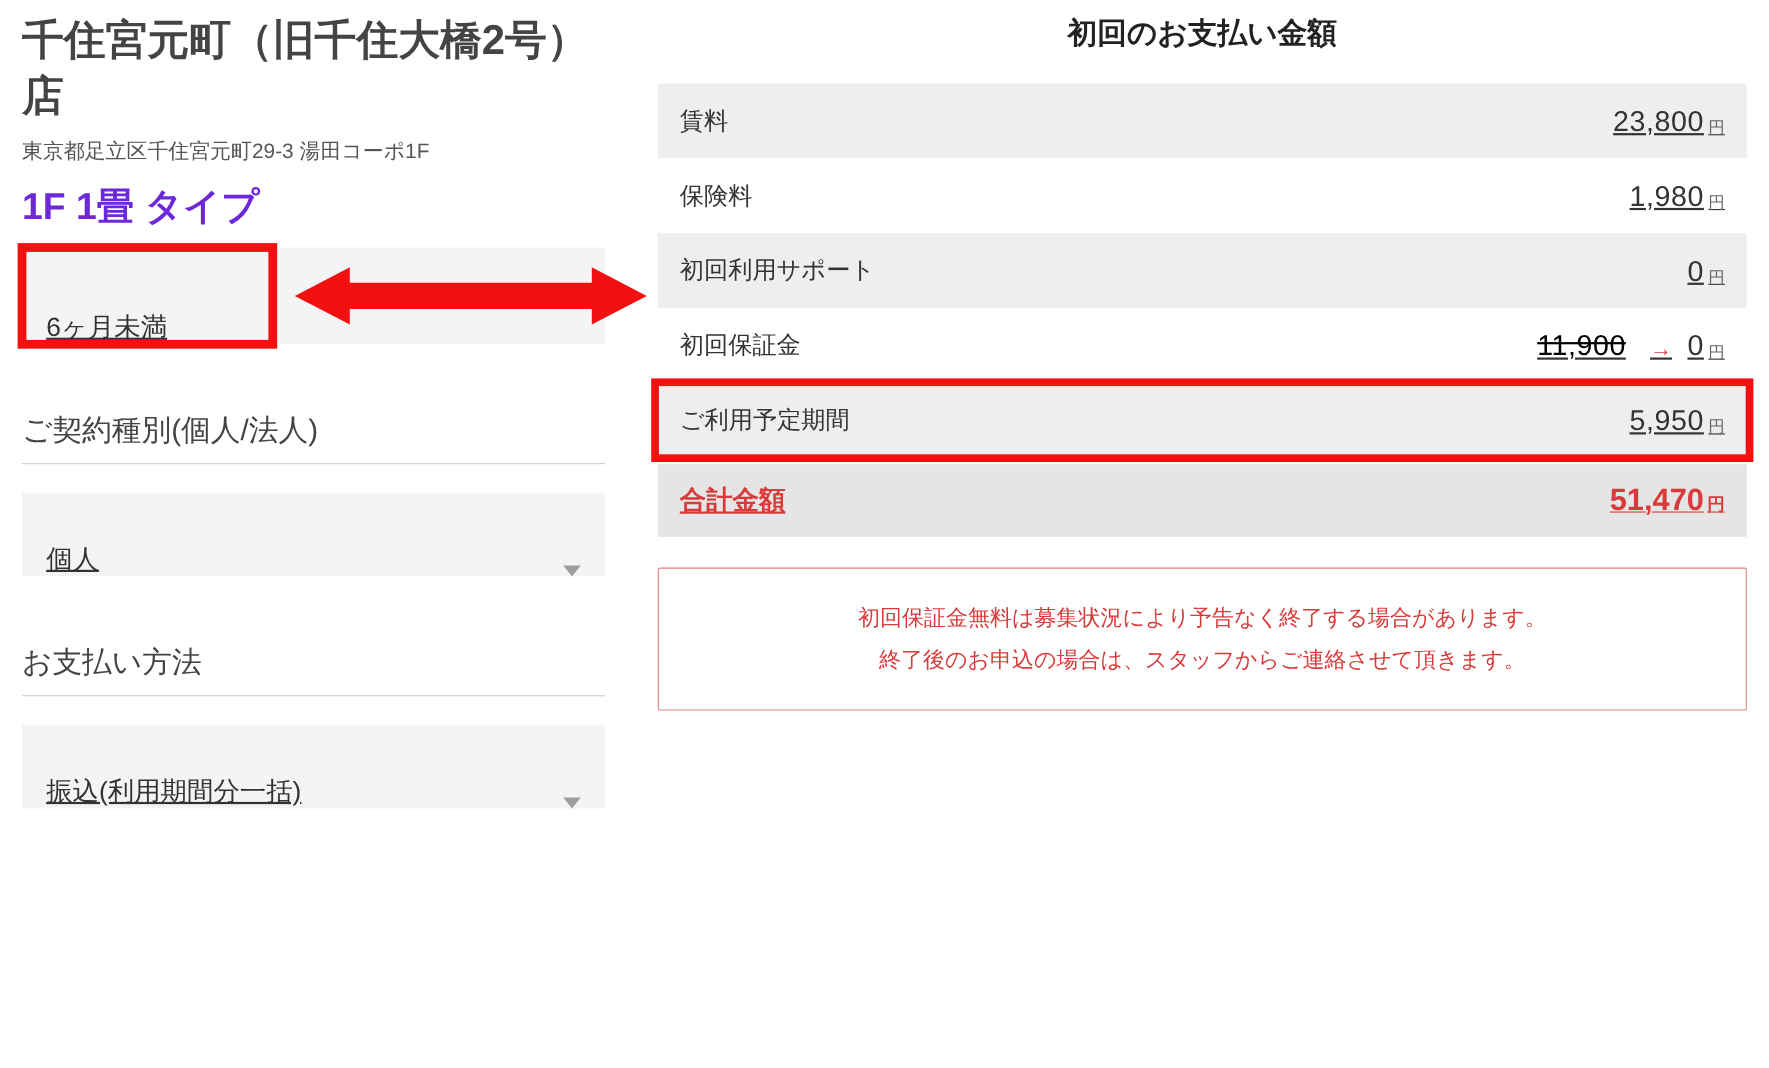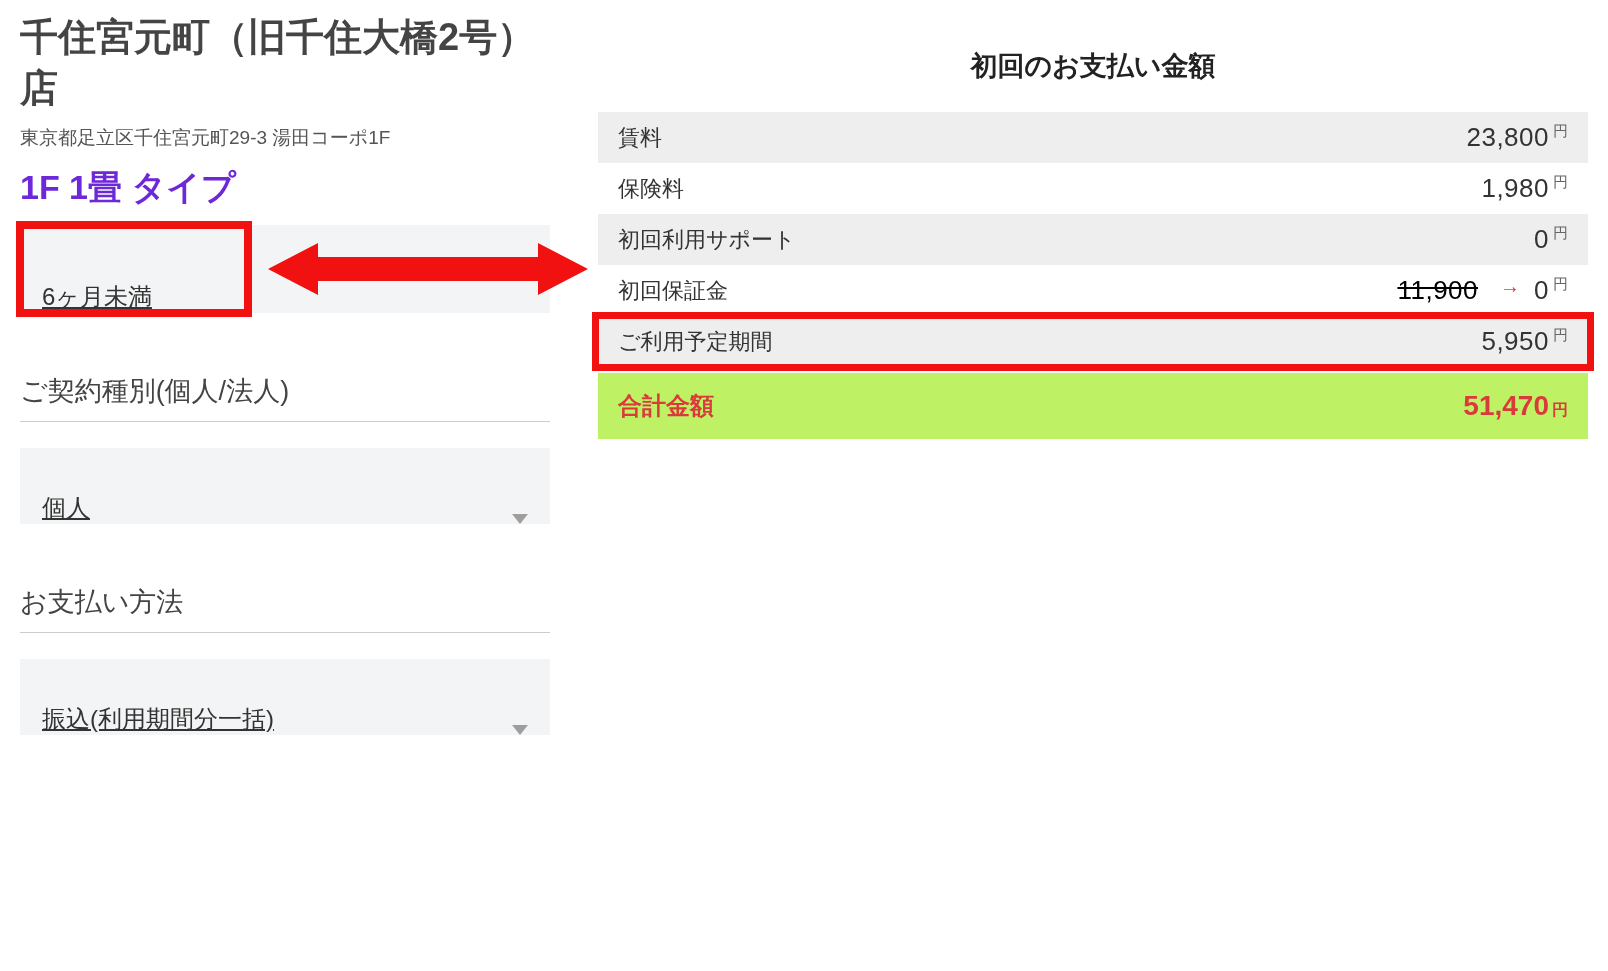--- a/index.html
+++ b/index.html
@@ -102,53 +102,54 @@
     }
     .red-arrow svg { width: 100%; height: 100%; display:block; }
 
     
     .right h2 {
       text-align: center;
       font-size: 27px;
       font-weight: 700;
       color: #222;
       margin-bottom: 28px;
-      margin-top: 36px;
     }
     .fee-table .row {
       display: flex;
       align-items: center;
       justify-content: space-between;
-      height: 51px;
+      height: 68px;
       padding: 0 20px 0 20px;
       font-size: 22px;
       color: #333;
     }
     .fee-table .row:nth-child(odd){ background:#eeeeef; }
     .fee-table .row:nth-child(even){ background:#fff; }
     .fee-table .val {
       display: flex;
-      align-items: flex-start;
+      align-items: flex-end;
       gap: 4px;
+      text-decoration: underline;
     }
     .fee-table .num { font-size: 26px; letter-spacing: 0.5px; }
     .fee-table .yen { font-size: 15px; color:#666; }
     .fee-table .strike { text-decoration: line-through; color:#000000; margin-right: 18px; }
     .fee-table .arrow-small { color:#d93a3a; font-size:20px; margin-right: 10px; }
     .row5wrap { position: relative; }
     .row5wrap .hl-frame.row5 { left: -6px; right: -6px; top: -4px; bottom: -4px; border-width: 7px; }
 
     .total-row {
-      background: #bef264;
+      background: #e5e5e5;
       display:flex; align-items:center; justify-content:space-between;
       height: 66px;
       padding: 0 20px;
       color: #d93a3a;
       font-weight: 700;
       margin-top: 6px;
+      text-decoration: underline;
     }
     .total-row .label { font-size: 24px; }
     .total-row .num { font-size: 28px; }
     .total-row .yen { font-size: 16px; color:#d93a3a; margin-left:3px;}
 
     .notice {
       border: 1px solid #e28282;
       background:#fff;
       color:#d93a3a;
       text-align:center;
@@ -253,15 +254,19 @@
       </div>
     </div>
 
     <div class="total-row">
       <span class="label">合計金額</span>
       <span>
         <span class="num">51,470</span><span class="yen">円</span>
       </span>
     </div>
 
+    <div class="notice">
+      <div>初回保証金無料は募集状況により予告なく終了する場合があります。</div>
+      <div>終了後のお申込の場合は、スタッフからご連絡させて頂きます。</div>
+    </div>
 
   </div>
 </div>
 
 </body></html>

